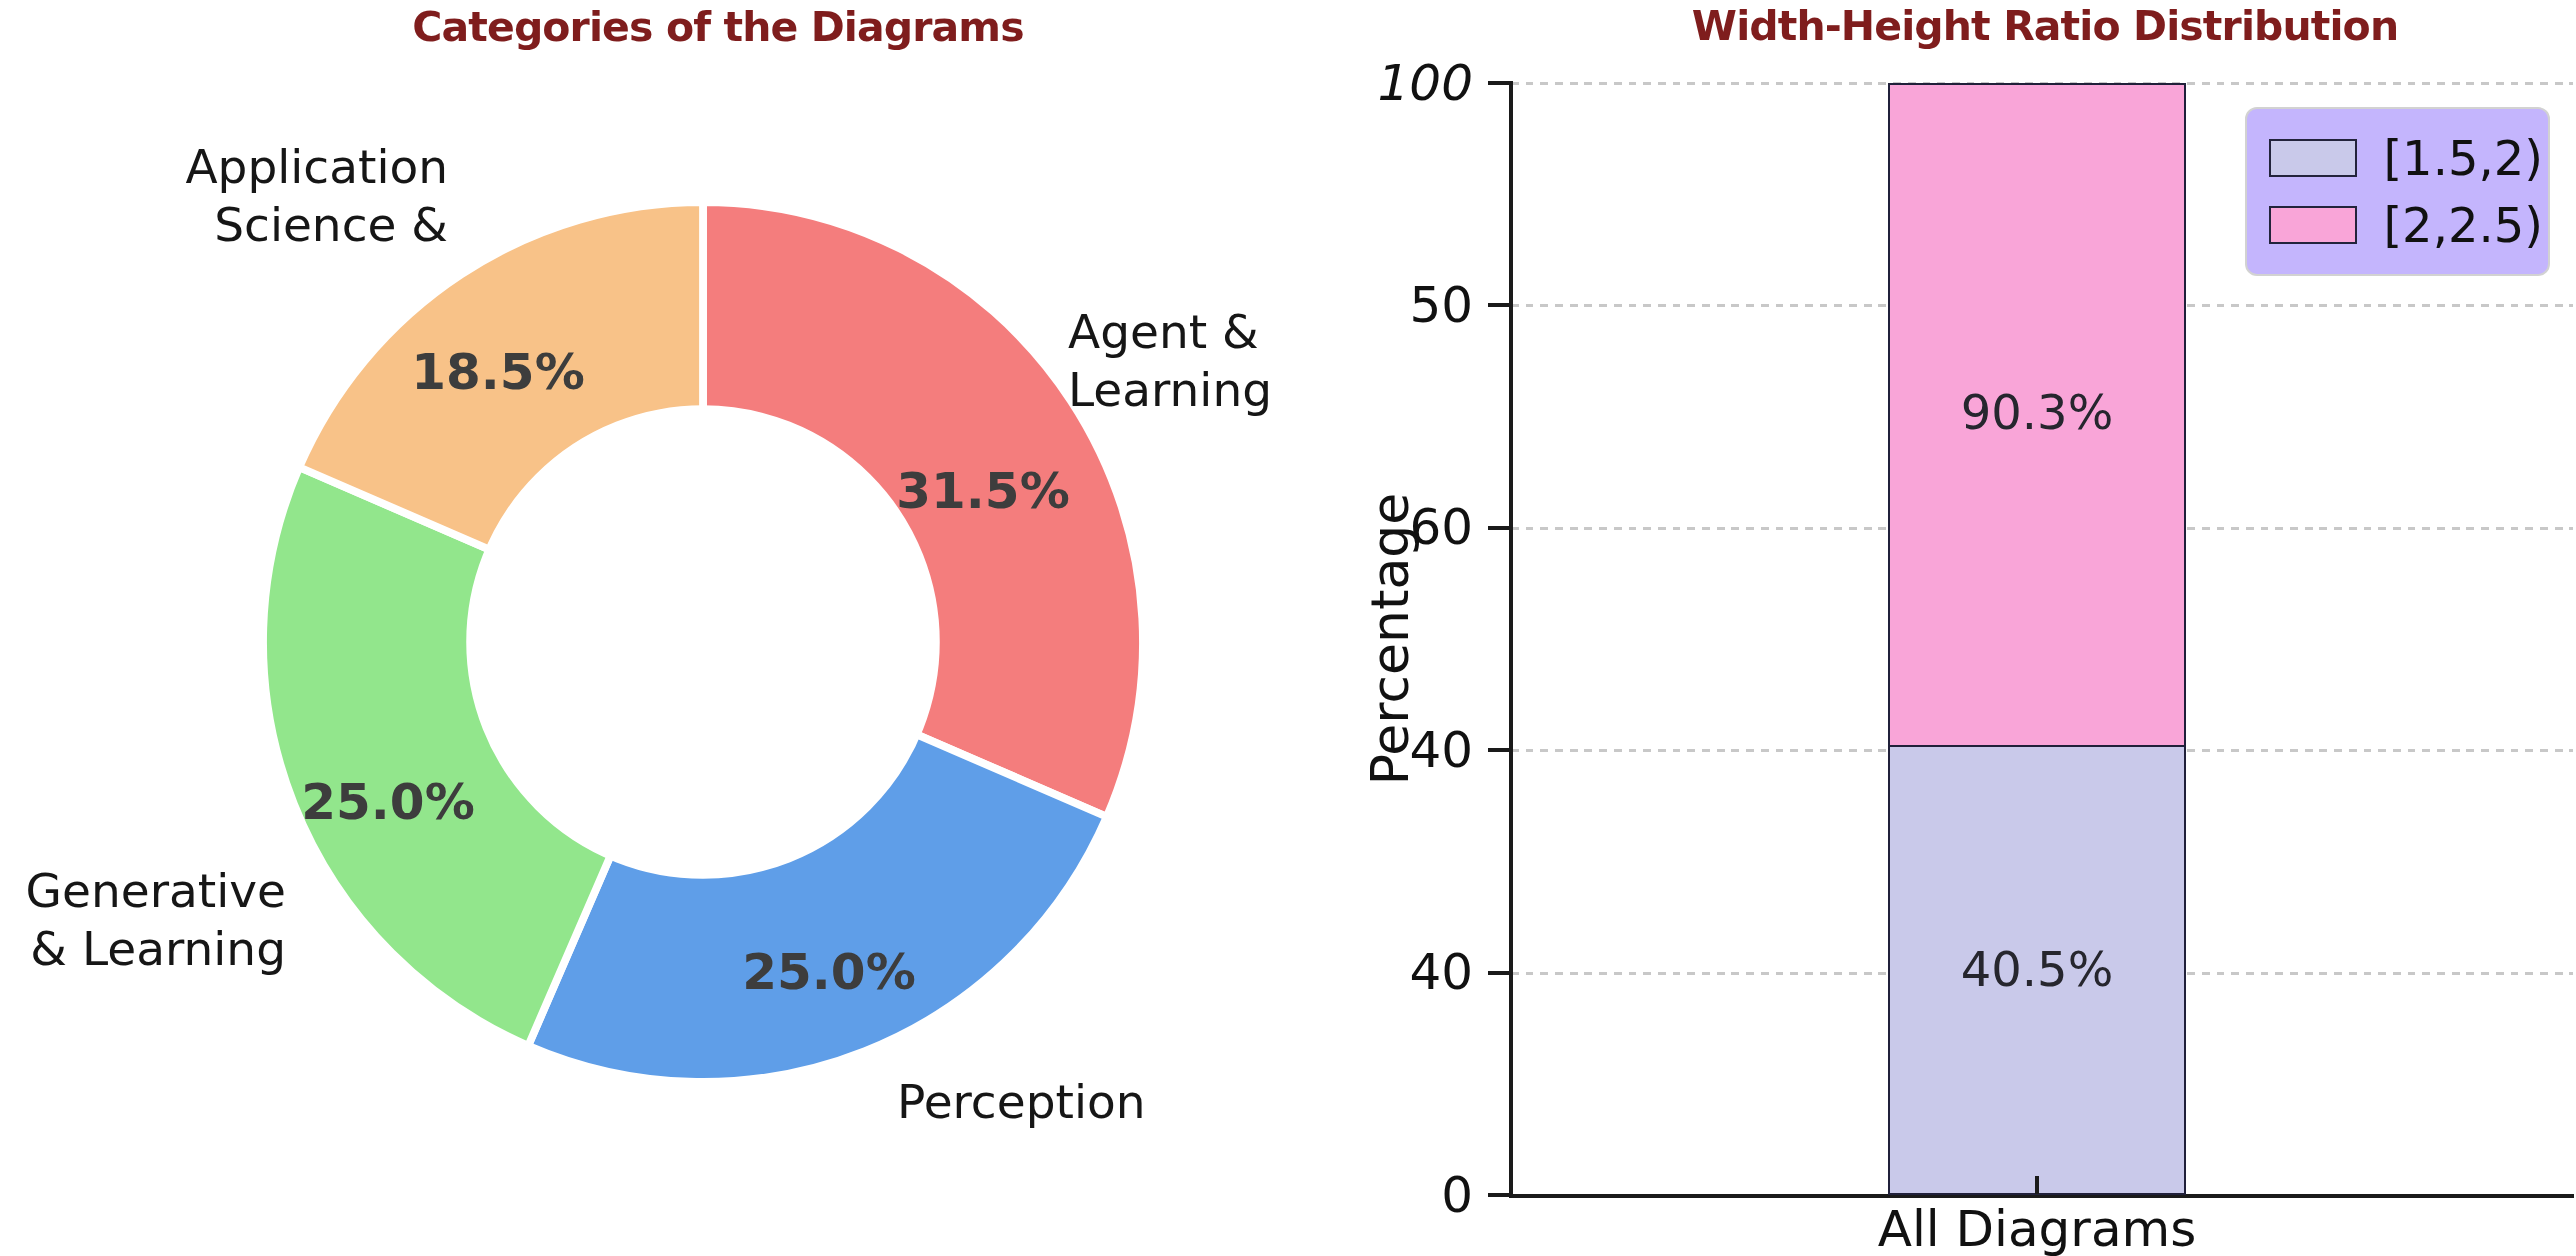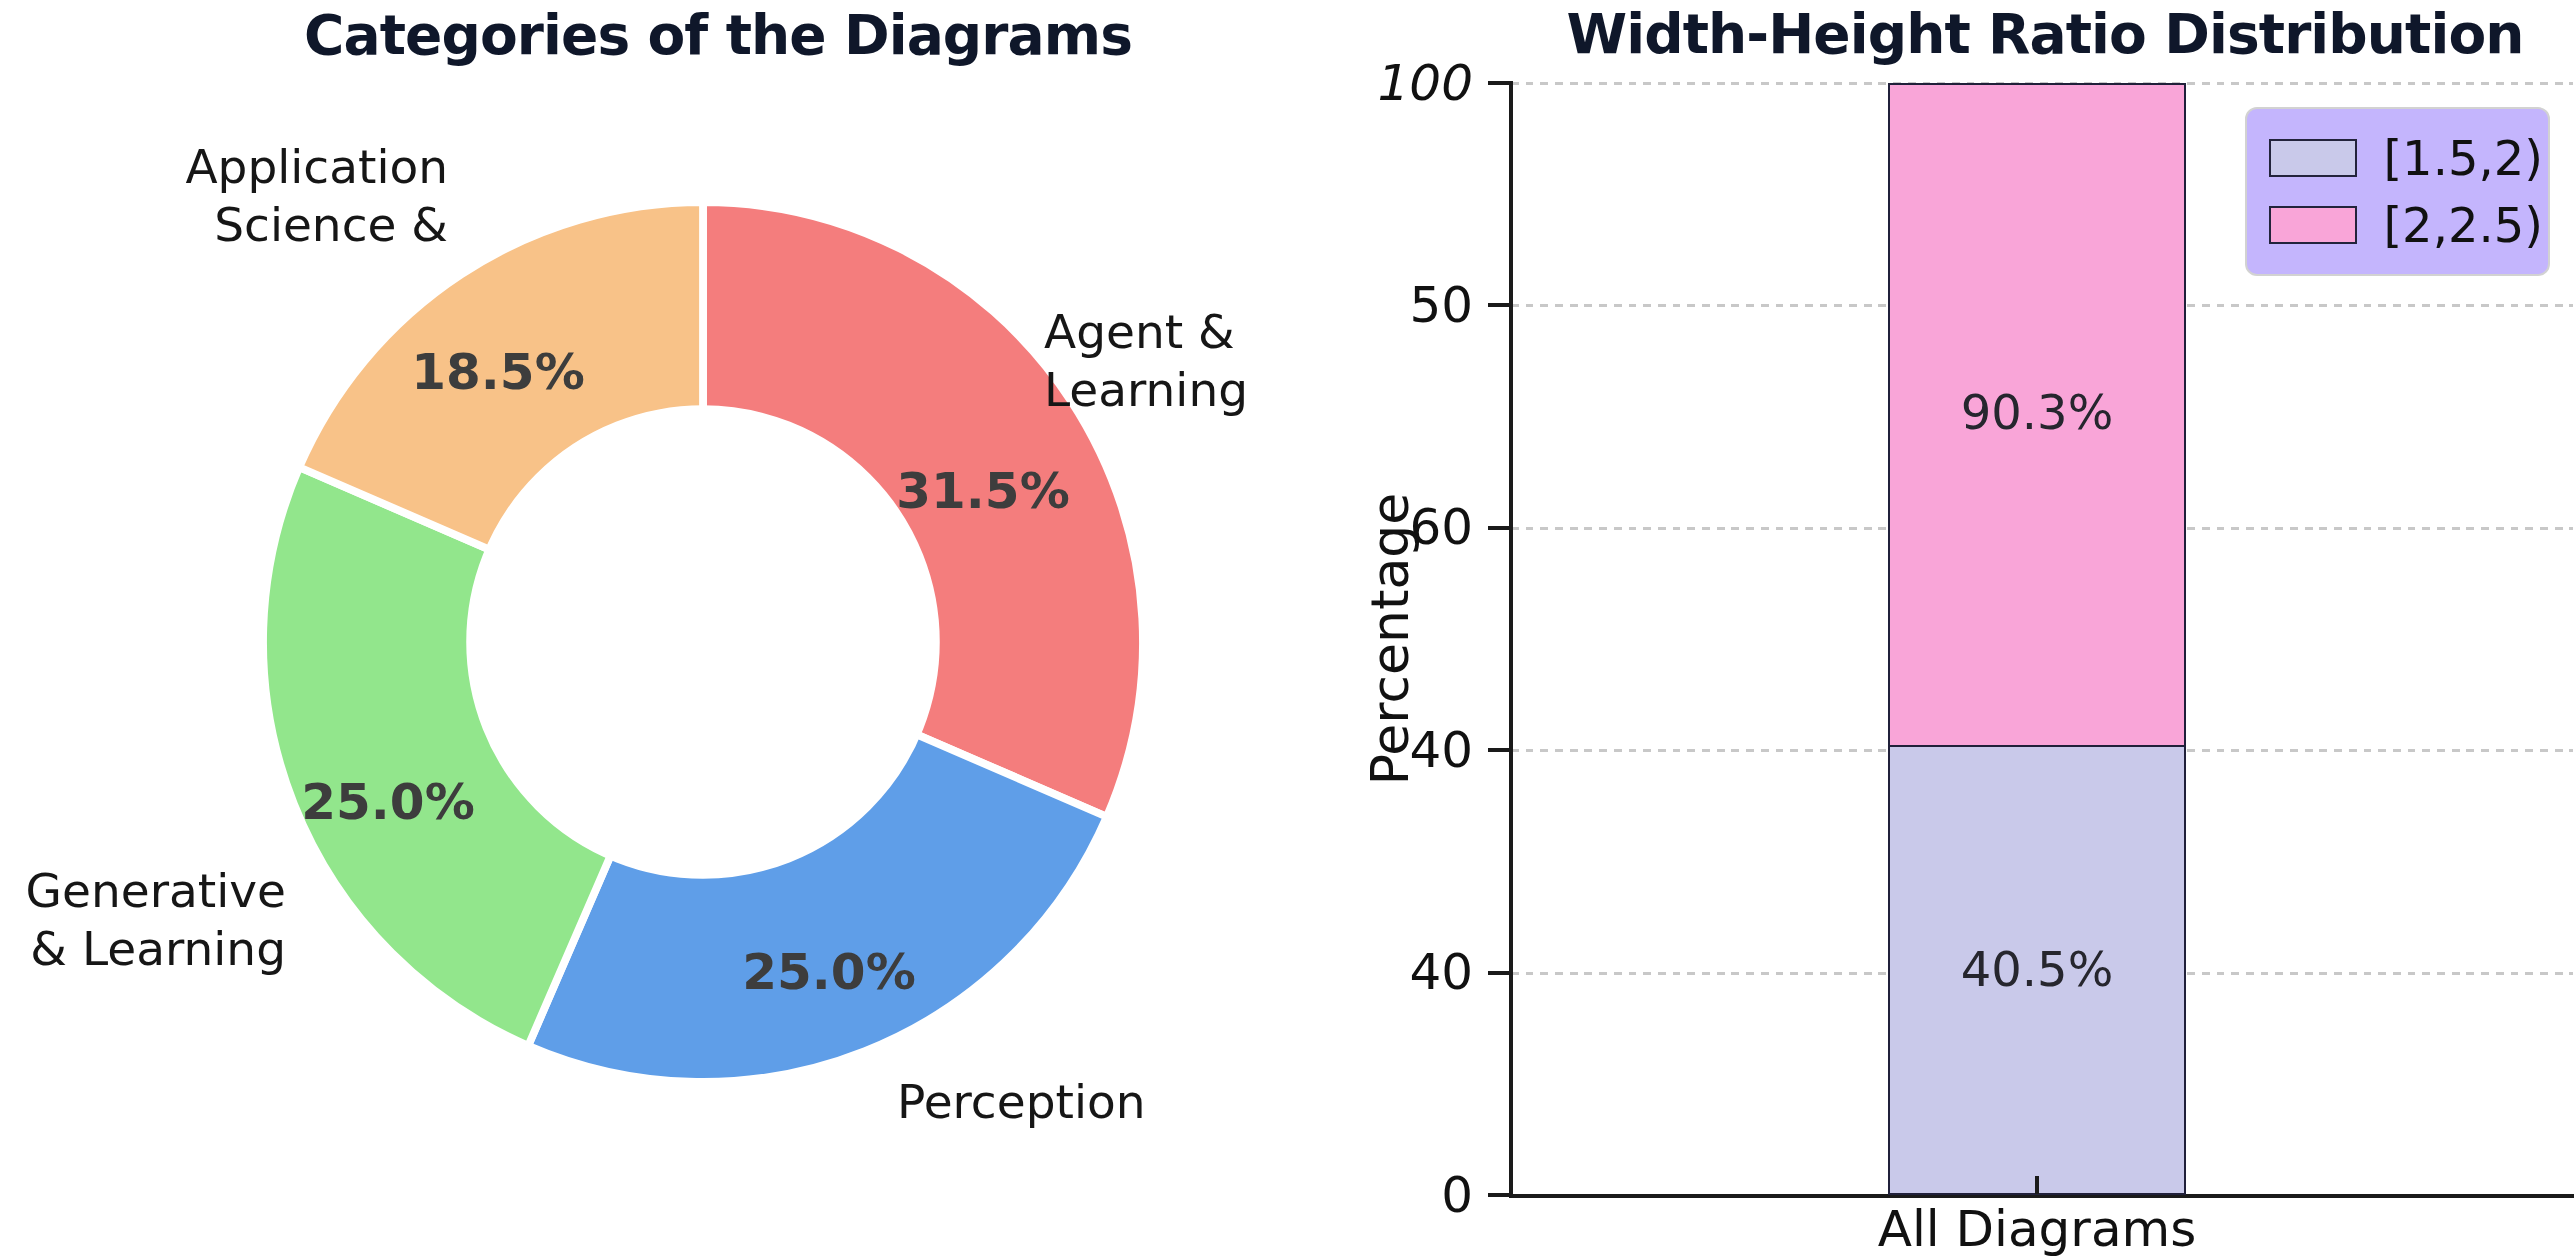--- a/index.html
+++ b/index.html
@@ -4,21 +4,21 @@
 <style>
   html,body{margin:0;padding:0;background:#ffffff;}
   body{
     width:2576px;height:1257px;position:relative;overflow:hidden;
     font-family:"DejaVu Sans","Liberation Sans",sans-serif;
     -webkit-font-smoothing:antialiased;
   }
   .abs{position:absolute;}
   
   .chart-title{
-    font-size:55px;font-weight:700;color:#0f172a;letter-spacing:-0.9px;
+    font-size:41px;font-weight:700;color:#7f1d1d;letter-spacing:-0.9px;
     transform:translateX(-50%);white-space:nowrap;
   }
   
   .pct-label{
     font-size:50px;font-weight:700;color:#3d3d3d;
     transform:translate(-50%,-50%);white-space:nowrap;
   }
   .cat-label{
     font-size:47px;font-weight:400;color:#161616;line-height:1.24;
     white-space:nowrap;
@@ -81,21 +81,21 @@
 
 <div class="abs pct-label" style="left:983px;top:491px;">31.5%</div>
 <div class="abs pct-label" style="left:829px;top:972px;">25.0%</div>
 <div class="abs pct-label" style="left:388px;top:802px;">25.0%</div>
 <div class="abs pct-label" style="left:498px;top:372px;">18.5%</div>
 
 <div class="abs cat-label right-al" style="left:103px;top:138px;width:345px;">
   <div>Application</div>
   <div>Science &amp;</div>
 </div>
-<div class="abs cat-label left-al" style="left:1044px;top:303px;">
+<div class="abs cat-label left-al" style="left:1068px;top:303px;">
   <div>Agent &amp;</div>
   <div>Learning</div>
 </div>
 <div class="abs cat-label right-al" style="left:0px;top:862px;width:286px;">
   <div>Generative</div>
   <div>&amp; Learning</div>
 </div>
 <div class="abs cat-label left-al" style="left:897px;top:1073px;">
   <div>Perception</div>
 </div>

